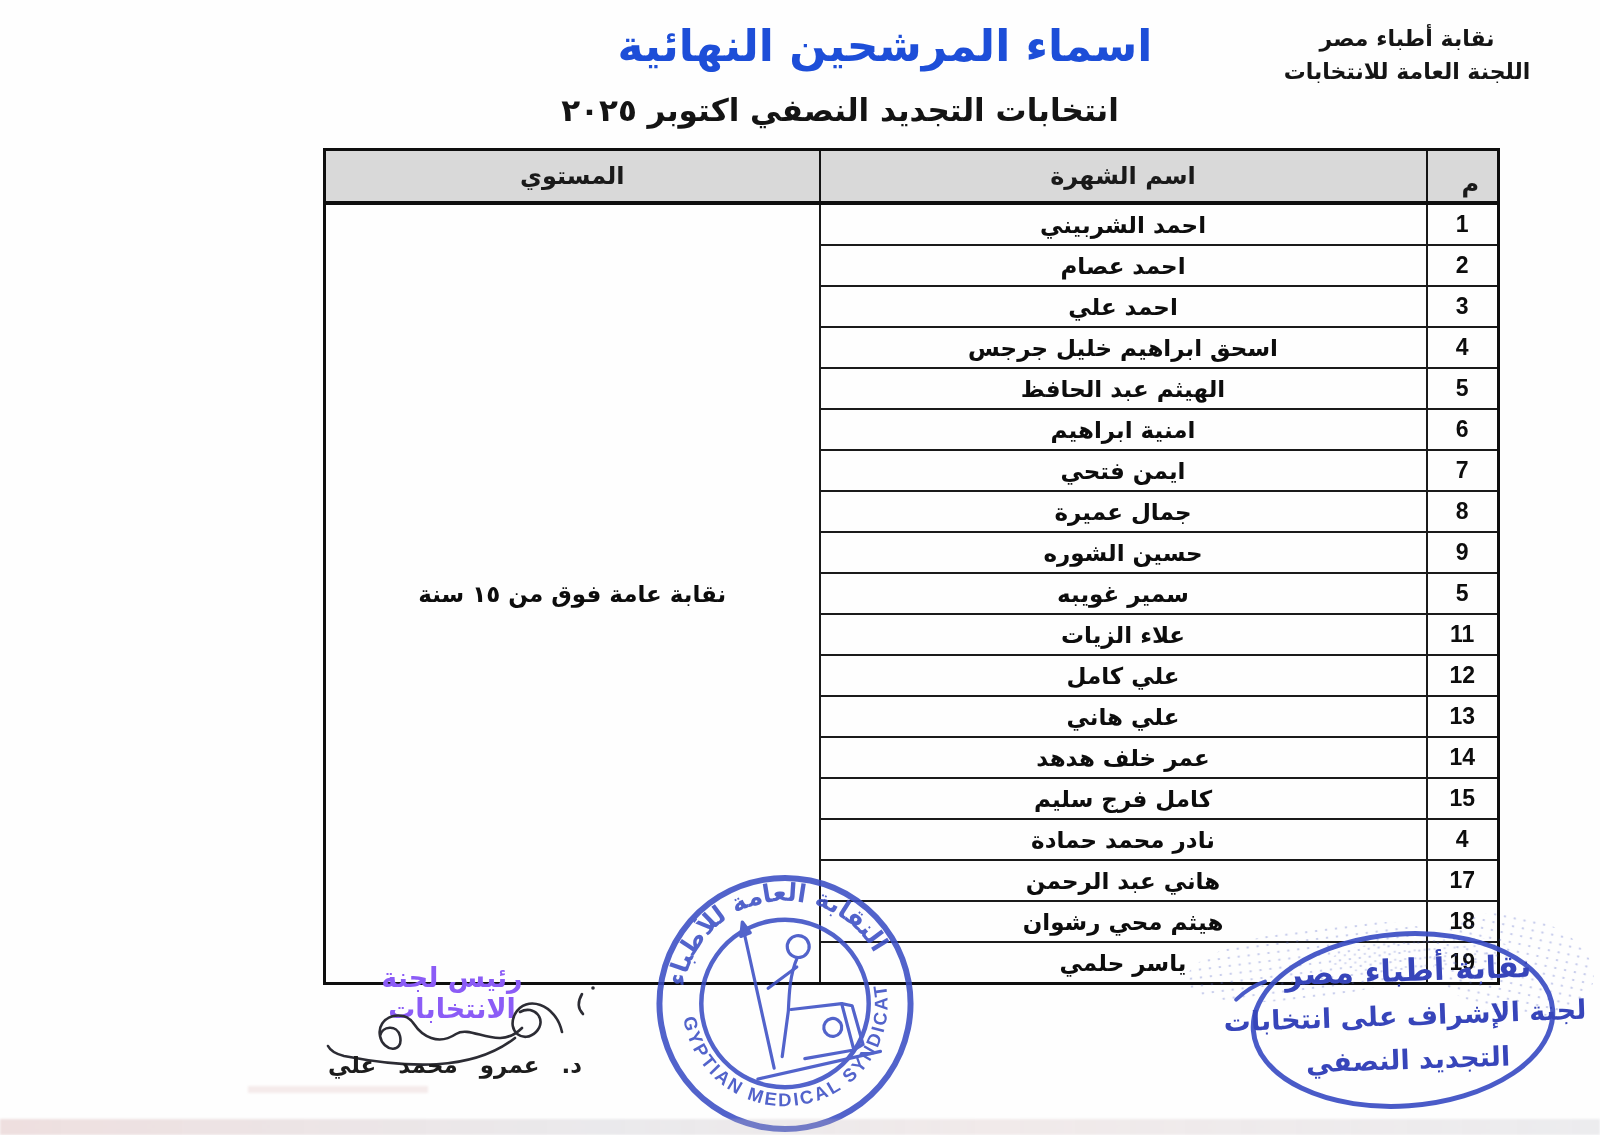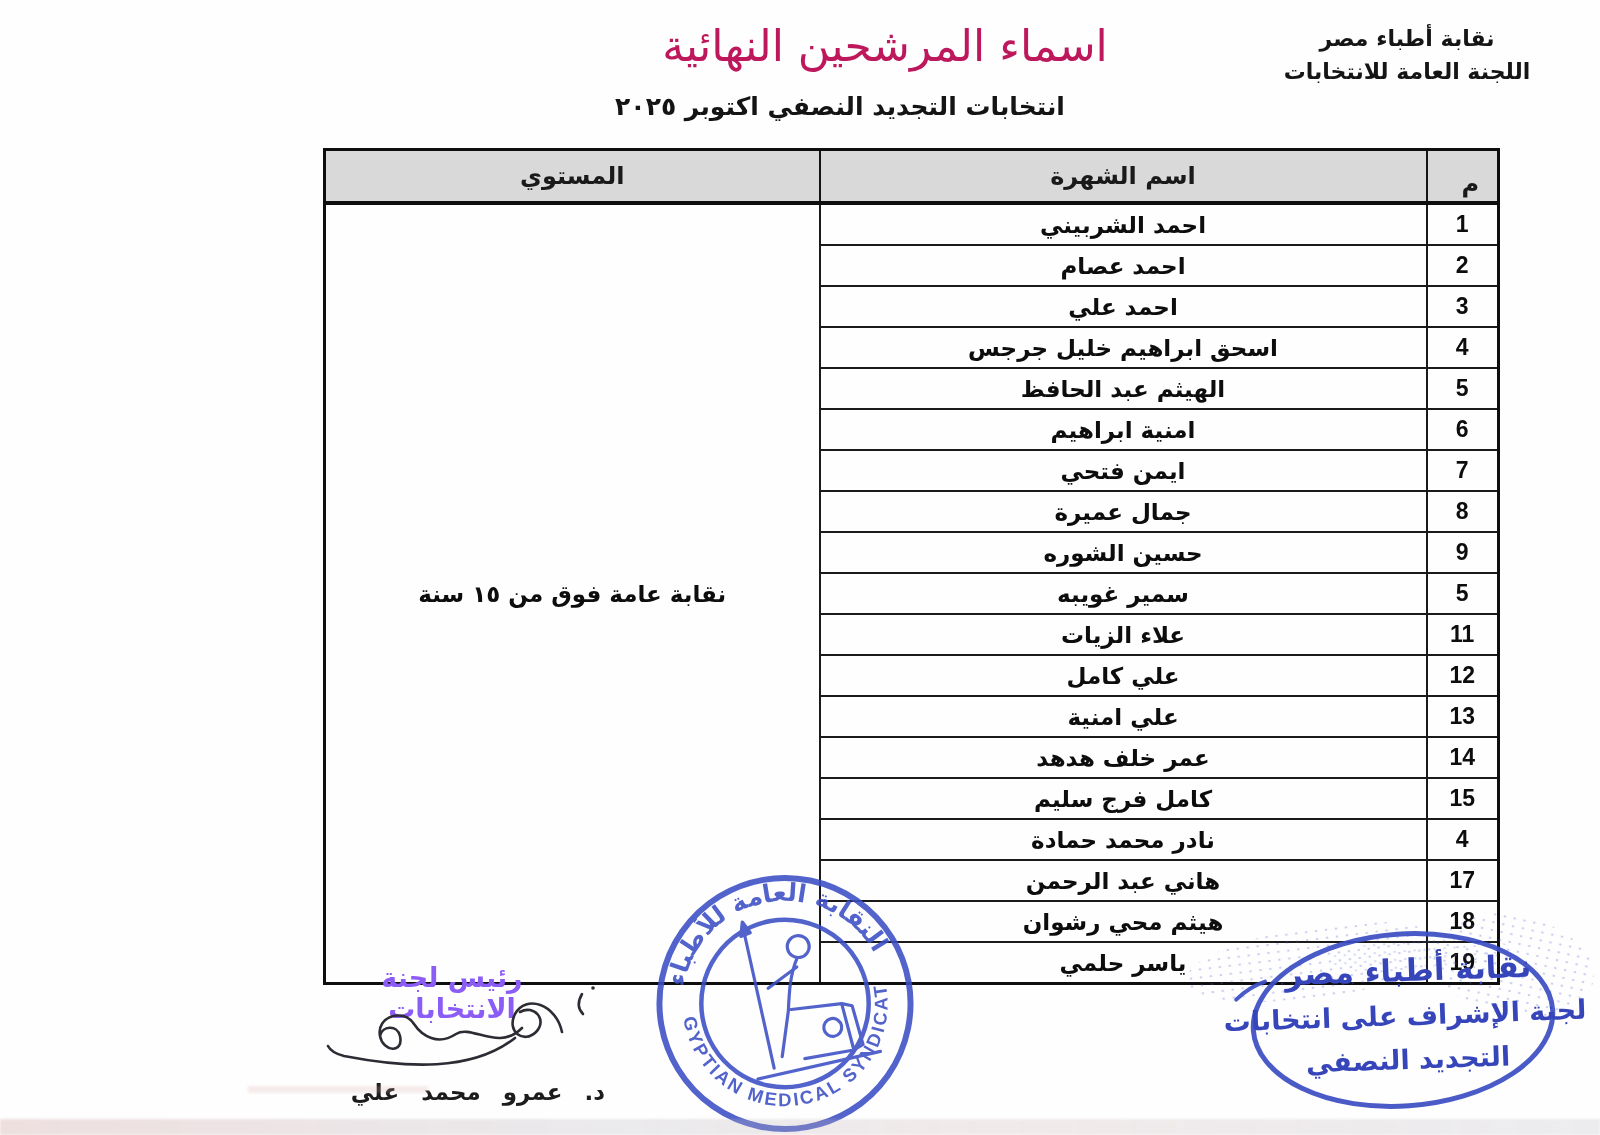--- a/index.html
+++ b/index.html
@@ -10,25 +10,25 @@
   }
   
   .org-header{
     position:absolute;top:22px;right:58px;width:270px;
     text-align:center;font-size:22px;font-weight:700;line-height:1.5;
     direction:rtl;color:#151515;
   }
   
   .doc-title{
     position:absolute;top:20px;left:500px;width:770px;text-align:center;
-    direction:rtl;font-size:44px;font-weight:400;color:#be185d;letter-spacing:1px;
+    direction:rtl;font-size:44px;font-weight:700;color:#1d4ed8;letter-spacing:1px;
   }
   .doc-subtitle{
     position:absolute;top:92px;left:460px;width:760px;text-align:center;
-    direction:rtl;font-size:25px;font-weight:700;color:#141414;
+    direction:rtl;font-size:31px;font-weight:700;color:#141414;
   }
   
   table.candidates{
     position:absolute;left:323px;top:148px;width:1174px;
     border-collapse:collapse;table-layout:fixed;direction:rtl;
     border:3px solid #0e0e0e;
   }
   table.candidates th{
     background:#d9d9d9;border:2px solid #141414;border-bottom:4px solid #0e0e0e;
     height:46px;font-size:24px;font-weight:600;color:#1a1a1a;
@@ -41,22 +41,22 @@
   }
   td.cell-index{font-size:25px;font-family:"Liberation Sans","DejaVu Sans",sans-serif;}
   td.cell-level{font-size:26px;}
   
   .sig-title{
     position:absolute;top:962px;left:322px;width:260px;text-align:center;
     direction:rtl;font-size:27px;font-weight:700;color:#8b5cf6;
   }
   .sig-scribble{position:absolute;left:310px;top:980px;}
   .sig-name{
-    position:absolute;top:1052px;left:305px;width:300px;text-align:right;
-    direction:rtl;font-size:23px;font-weight:700;color:#1c1c1c;word-spacing:14px;margin-top:27px;
+    position:absolute;top:1052px;left:305px;width:300px;text-align:center;
+    direction:rtl;font-size:23px;font-weight:700;color:#1c1c1c;word-spacing:14px;
   }
   
   .stamp-center{position:absolute;left:645px;top:866px;opacity:.88;}
   .speckles{
     position:absolute;pointer-events:none;
     background-image:radial-gradient(rgba(84,100,196,.55) 1.2px, transparent 1.7px);
     background-size:10px 8px;opacity:.55;
   }
   .speckles.sp1{left:1185px;top:928px;width:250px;height:70px;transform:rotate(-7deg);border-radius:60% 40% 50% 50%;}
   .speckles.sp2{left:1430px;top:915px;width:165px;height:100px;transform:rotate(12deg);border-radius:50%;}
@@ -150,21 +150,21 @@
         <tr>
           <td class="cell-index">11</td>
           <td class="cell-name">علاء الزيات</td>
         </tr>
         <tr>
           <td class="cell-index">12</td>
           <td class="cell-name">علي كامل</td>
         </tr>
         <tr>
           <td class="cell-index">13</td>
-          <td class="cell-name">علي امنية</td>
+          <td class="cell-name">علي هاني</td>
         </tr>
         <tr>
           <td class="cell-index">14</td>
           <td class="cell-name">عمر خلف هدهد</td>
         </tr>
         <tr>
           <td class="cell-index">15</td>
           <td class="cell-name">كامل فرج سليم</td>
         </tr>
         <tr>

